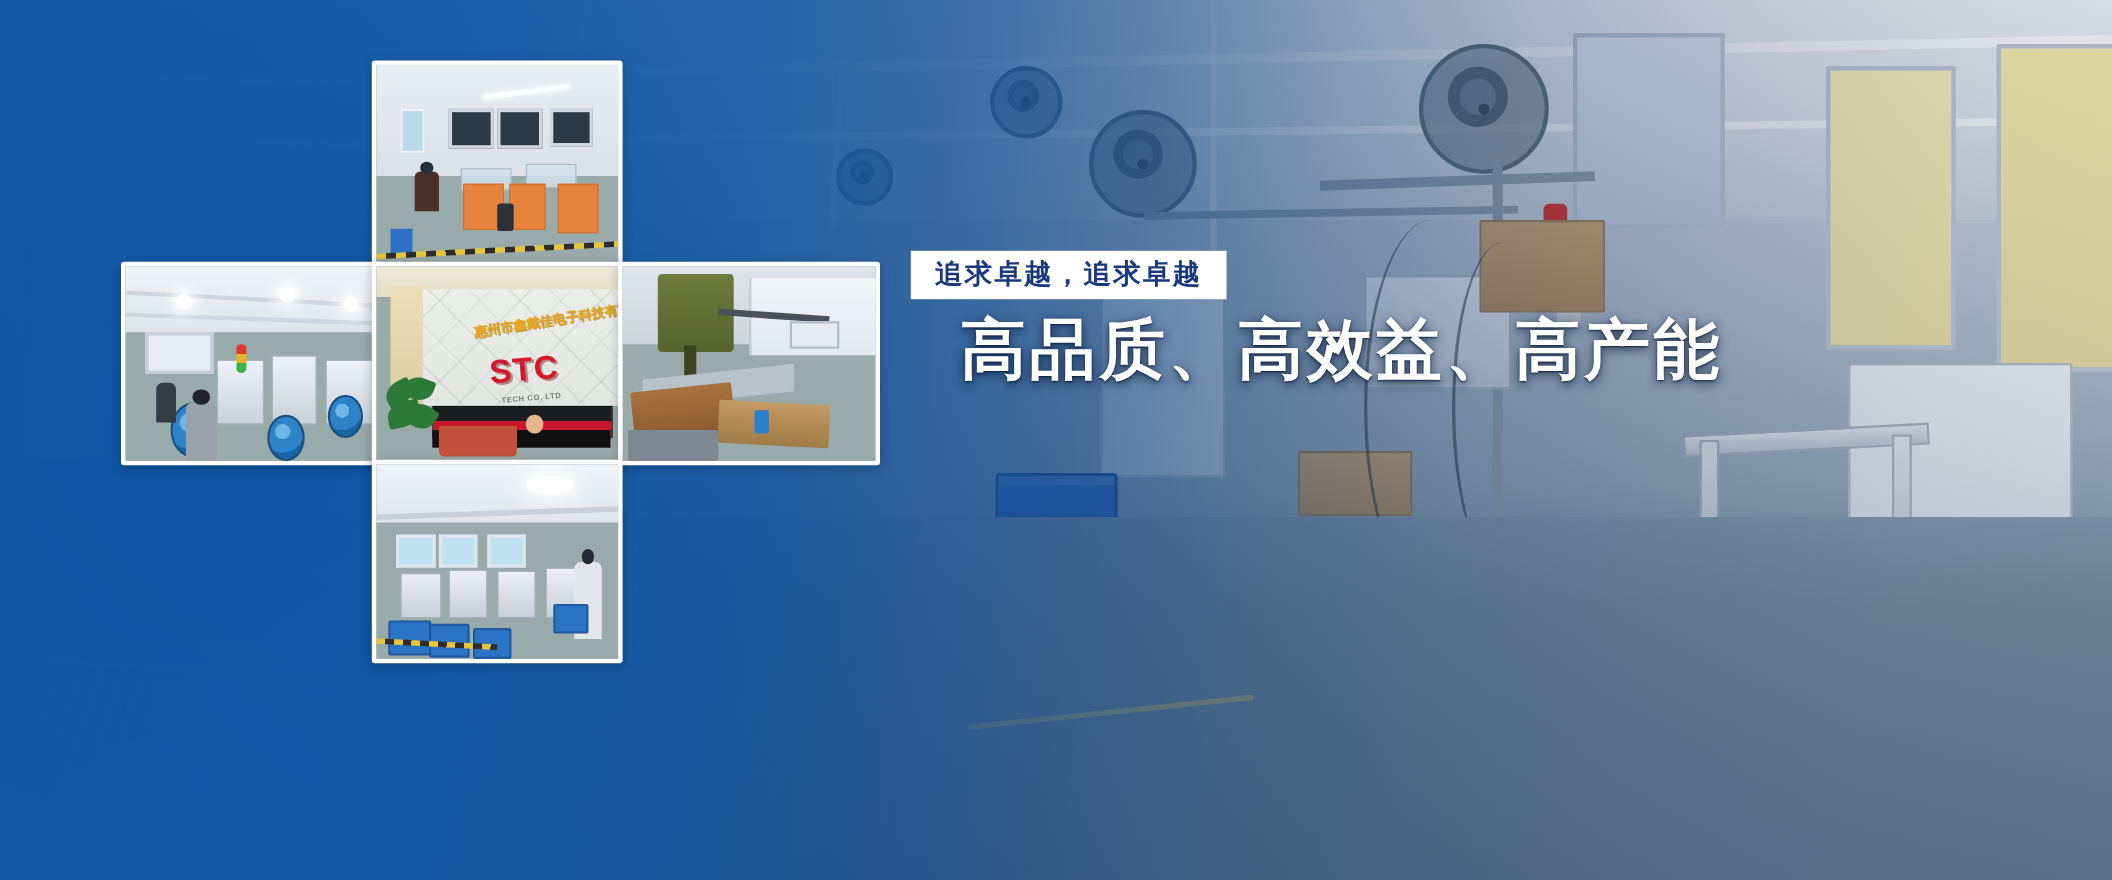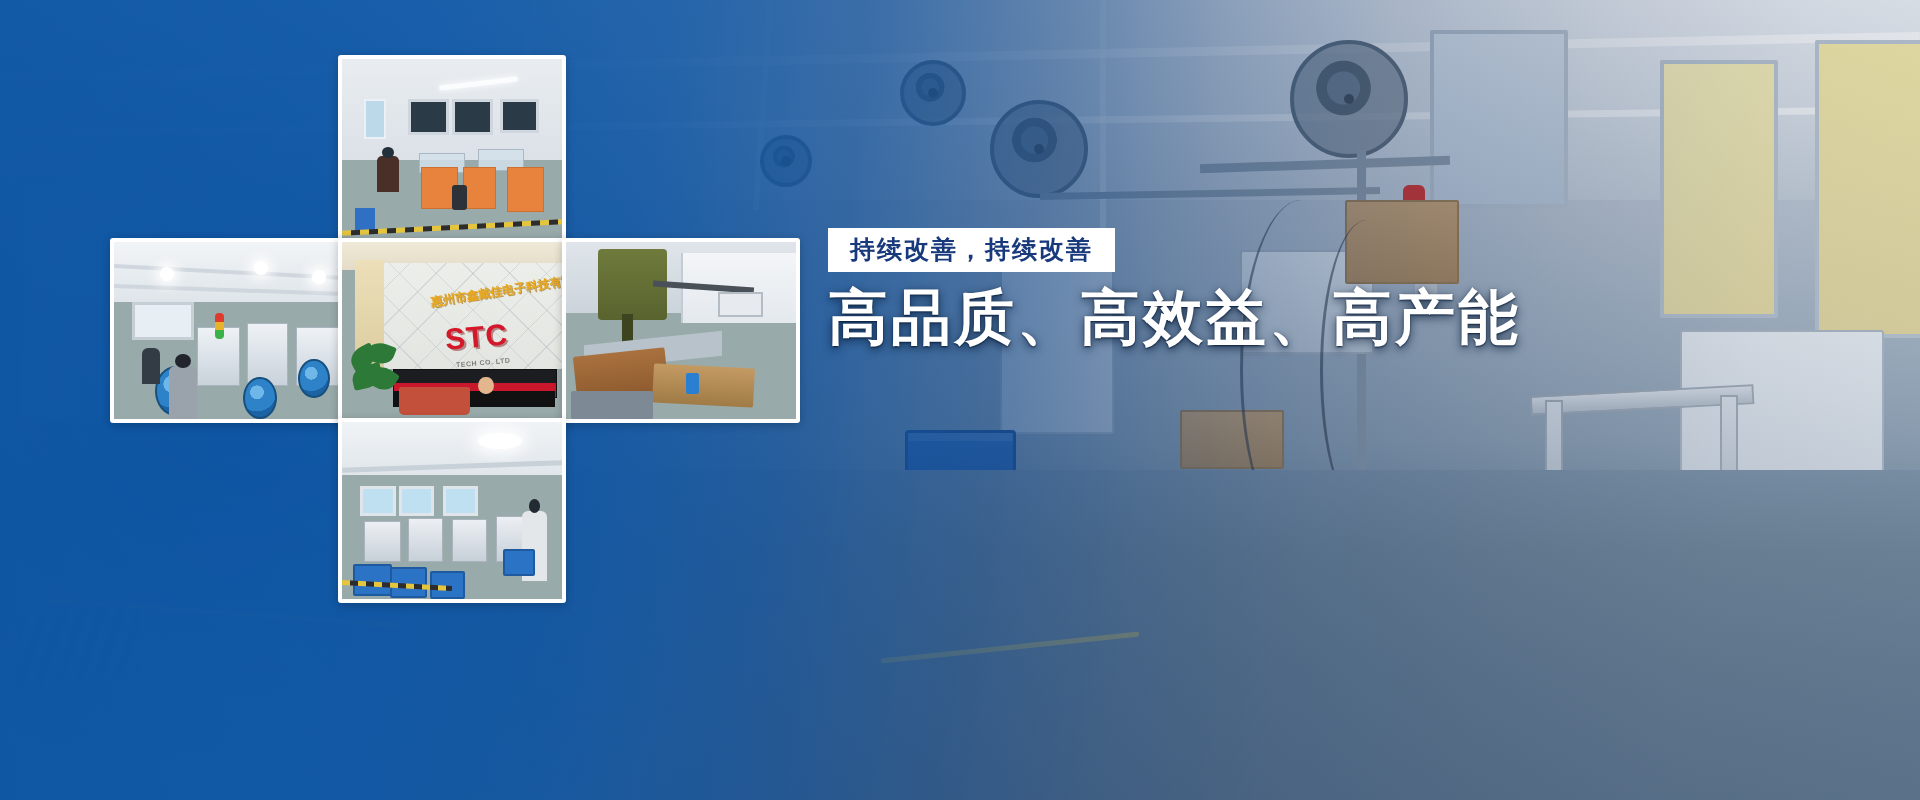--- a/index.html
+++ b/index.html
@@ -249,20 +249,21 @@
     display:inline-block;background:#ffffff;color:#183a7c;
     font-size:25px;font-weight:bold;letter-spacing:2px;
     padding:7px 22px 8px 22px;line-height:1.15;
     white-space:nowrap;
   }
   .headline{
     margin-top:14px;
     color:#ffffff;font-size:60px;font-weight:bold;letter-spacing:3px;
     line-height:1.08;white-space:nowrap;
     text-shadow:0 3px 10px rgba(5,25,55,.75), 0 1px 2px rgba(5,25,55,.9);
+    margin-left:45px;
   }
   .tagline{
     display:inline-block;margin-top:16px;margin-left:26px;
     background:#e8091a;color:#ffffff;
     font-size:25px;font-weight:bold;letter-spacing:2px;
     padding:9px 24px 10px 24px;line-height:1.15;white-space:nowrap;
   }
 </style>
 </head>
 <body>
@@ -432,17 +433,17 @@
         <div class="bin b2"></div>
         <div class="bin b3"></div>
         <div class="bin b4"></div>
         <div class="tape5"></div>
       </div>
     </div>
 
   </div>
 
   <div class="txt">
-    <div class="subline">持续改善，持续改善</div>
+    <div class="subline">追求卓越，追求卓越</div>
     <div class="headline">高品质、高效益、高产能</div>
   </div>
 
 </div>
 
 </body></html>

